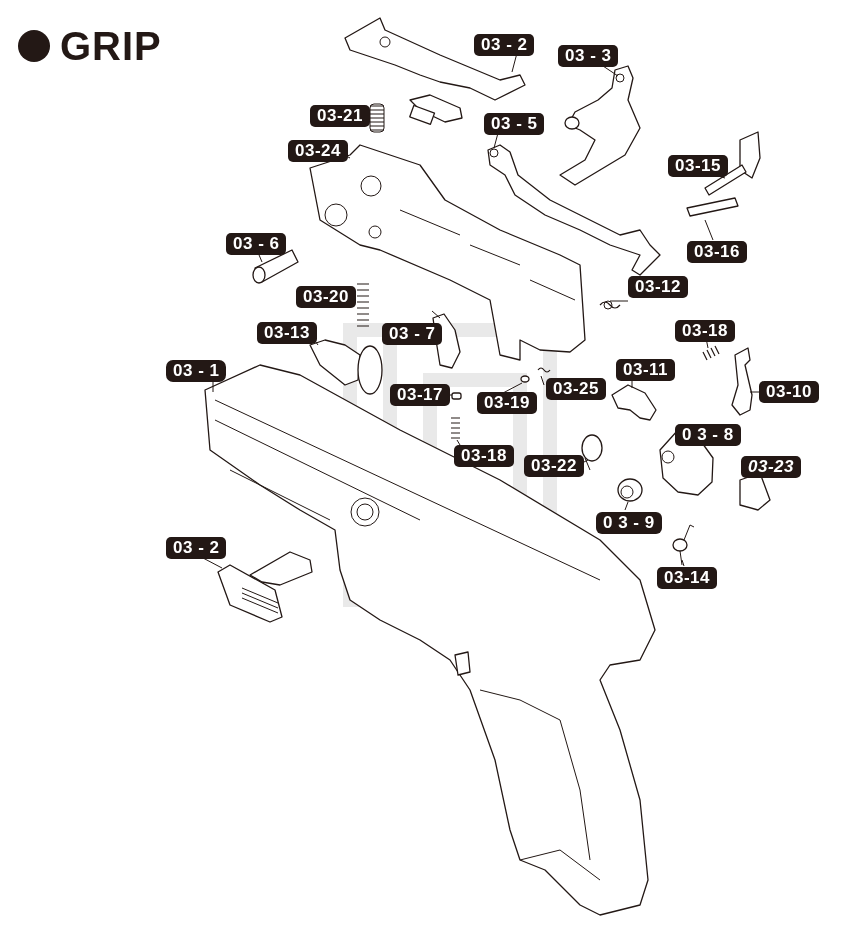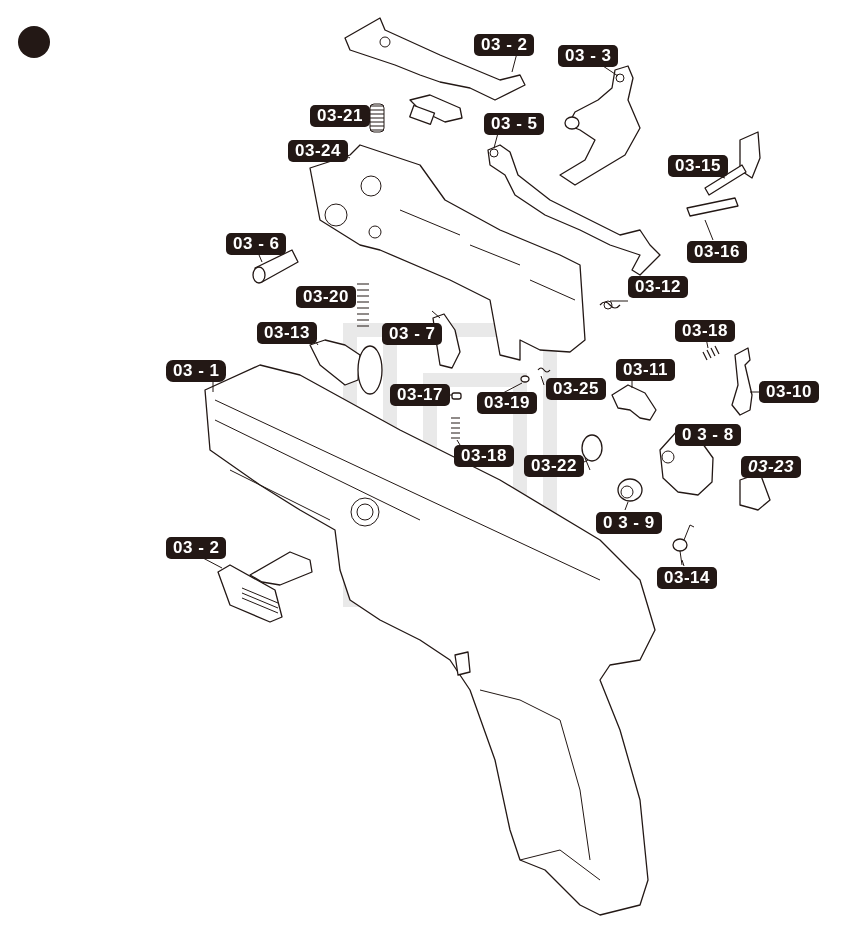--- a/index.html
+++ b/index.html
@@ -13,20 +13,21 @@
   .leader { fill: none; stroke: #231815; stroke-width: 1; }
   .watermark { fill: none; stroke: #e9e9e9; stroke-width: 14; }
   .label { position: absolute; background: #231815; color: #ffffff; font-family: "Liberation Sans", sans-serif; font-weight: bold; font-size: 17px; line-height: 22px; height: 22px; padding: 0 7px; border-radius: 5px; white-space: nowrap; letter-spacing: 0.5px; }
   .spring { fill: none; stroke: #231815; stroke-width: 1.2; }
 </style>
 </head>
 <body>
 
 <div class="title">
   <div class="title-dot"></div>
+  <div class="title-text">GRIP</div>
 </div>
 
 <svg class="diagram" viewBox="0 0 847 931">
 
   <g>
     <rect class="watermark" x="350" y="330" width="200" height="270"></rect>
     <path class="watermark" d="M390 330 V600 M430 380 H520 V560 H430 Z"></path>
   </g>
 
   <g>
@@ -205,15 +206,15 @@
 <div class="label" style="left:166px;top:360px;border-radius:7px;">03 - 1</div>
 <div class="label" style="left:616px;top:359px;">03-11</div>
 <div class="label" style="left:546px;top:378px;">03-25</div>
 <div class="label" style="left:759px;top:381px;">03-10</div>
 <div class="label" style="left:390px;top:384px;">03-17</div>
 <div class="label" style="left:477px;top:392px;">03-19</div>
 <div class="label" style="left:675px;top:424px;">0 3 - 8</div>
 <div class="label" style="left:454px;top:445px;">03-18</div>
 <div class="label" style="left:741px;top:456px;font-style:italic;">03-23</div>
 <div class="label" style="left:524px;top:455px;">03-22</div>
-<div class="label" style="left:596px;top:512px;">0 3 - 9</div>
+<div class="label" style="left:596px;top:512px;border-radius:6px;">0 3 - 9</div>
 <div class="label" style="left:166px;top:537px;">03 - 2</div>
 <div class="label" style="left:657px;top:567px;">03-14</div>
 
 </body></html>

